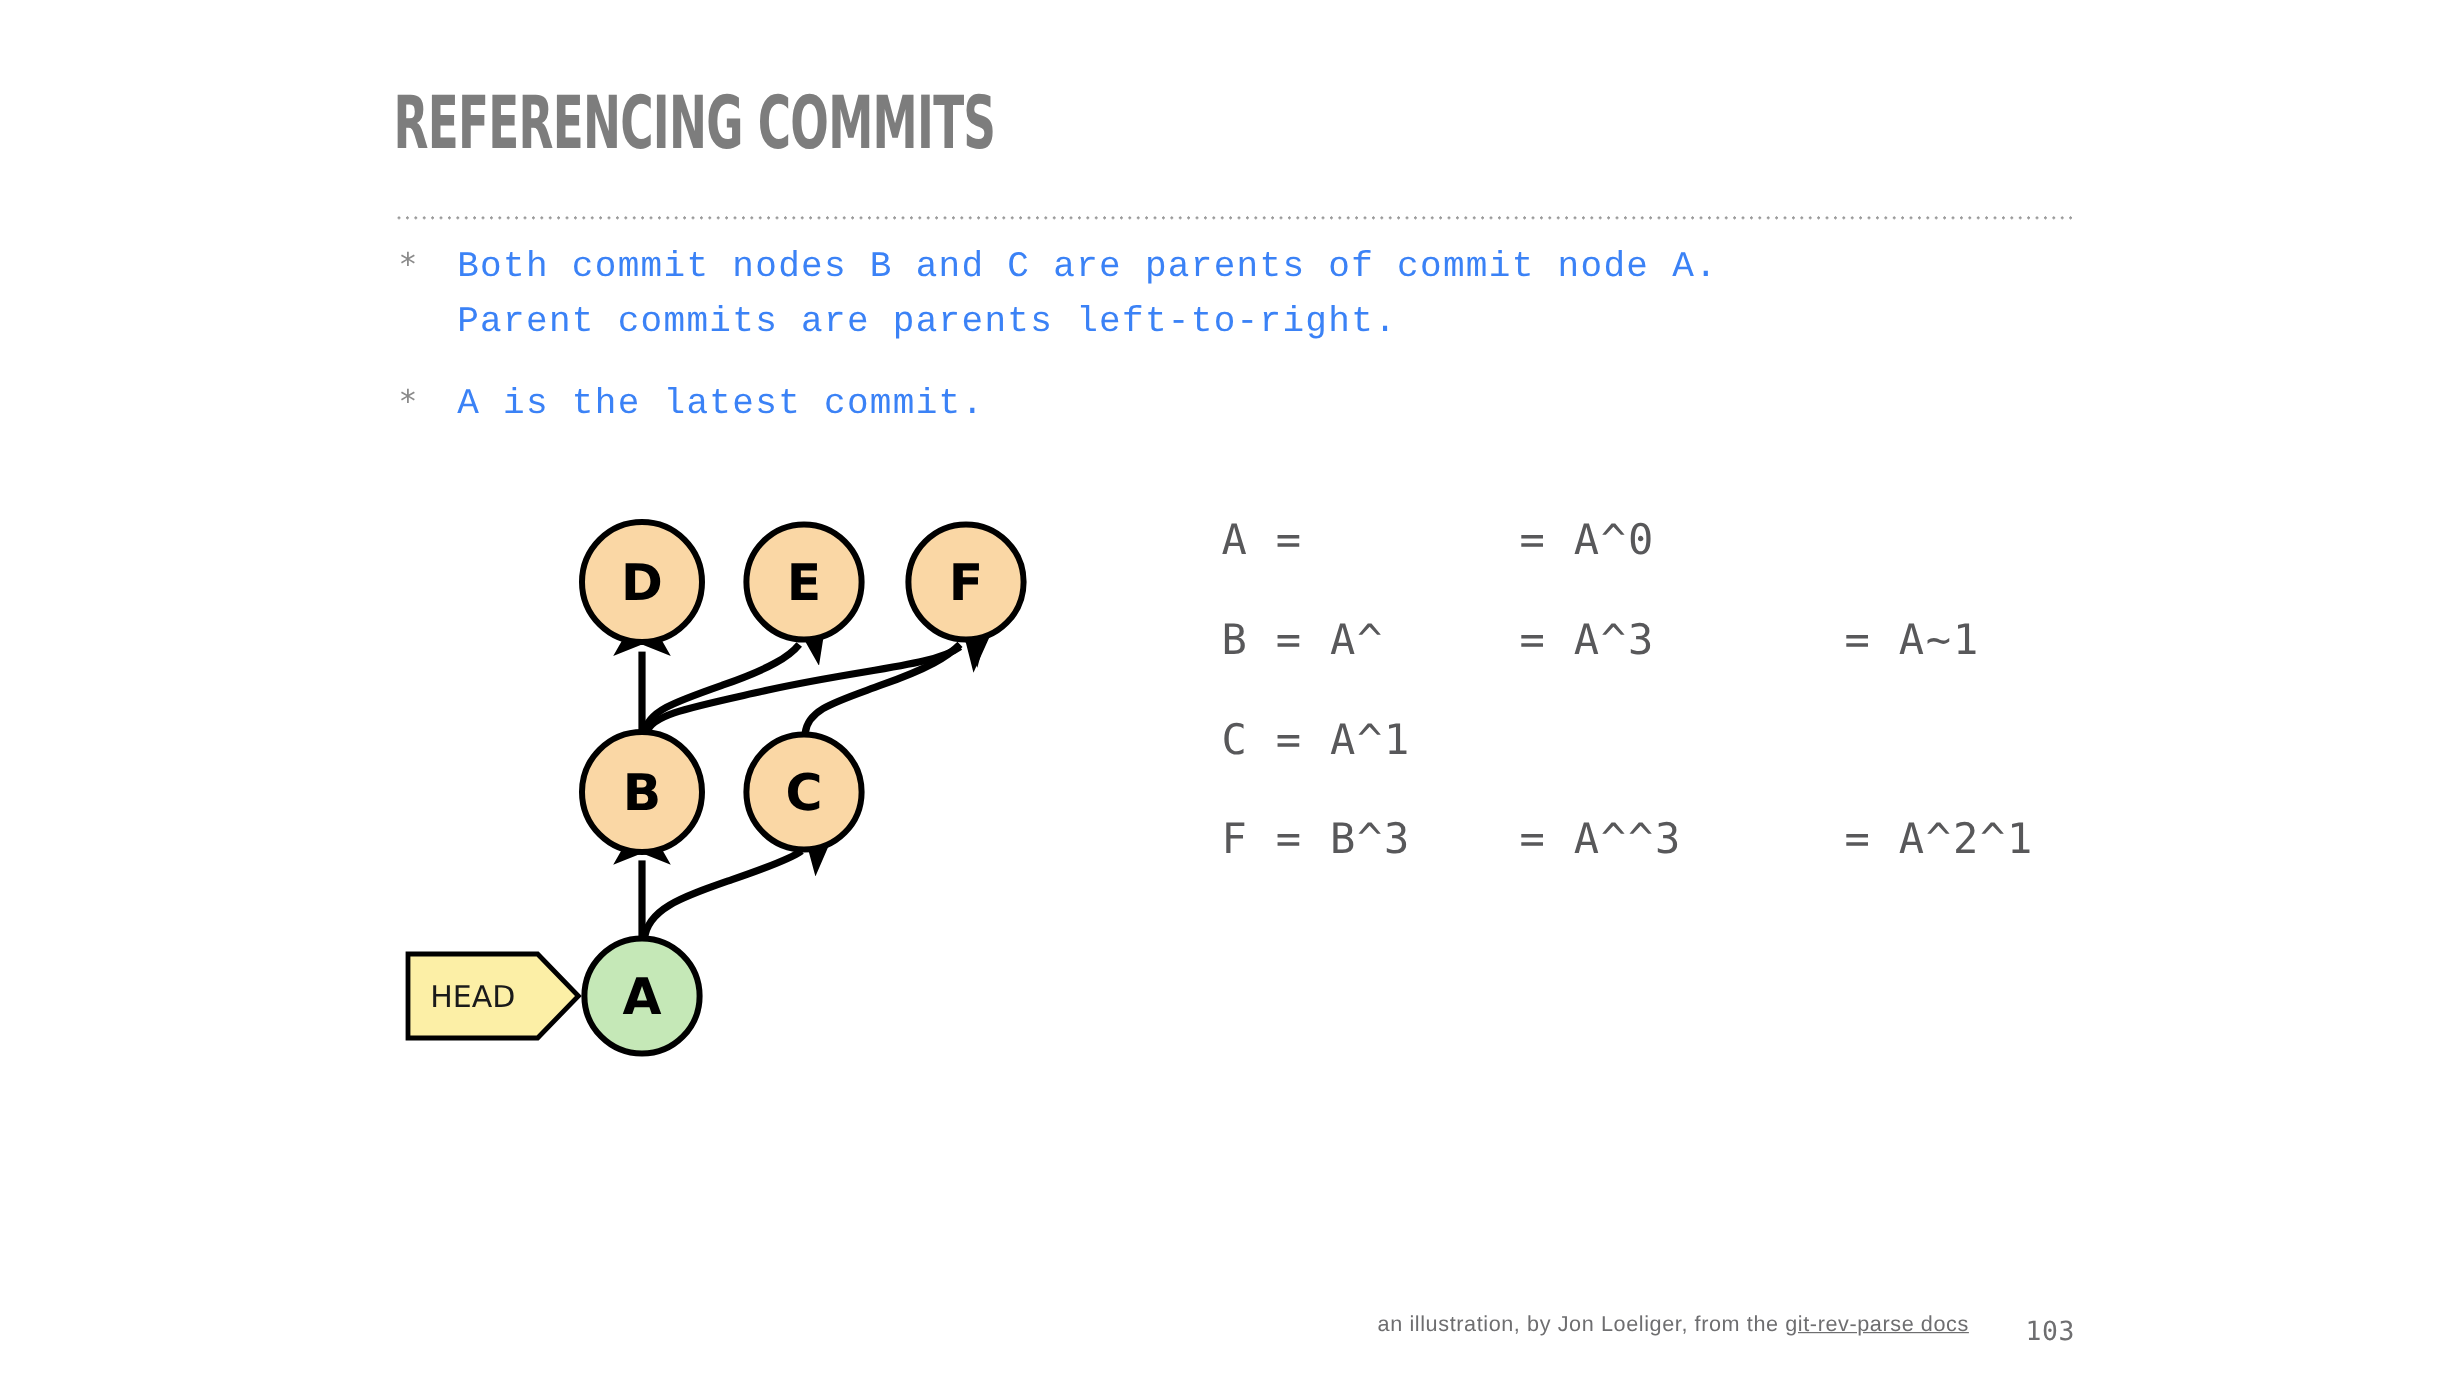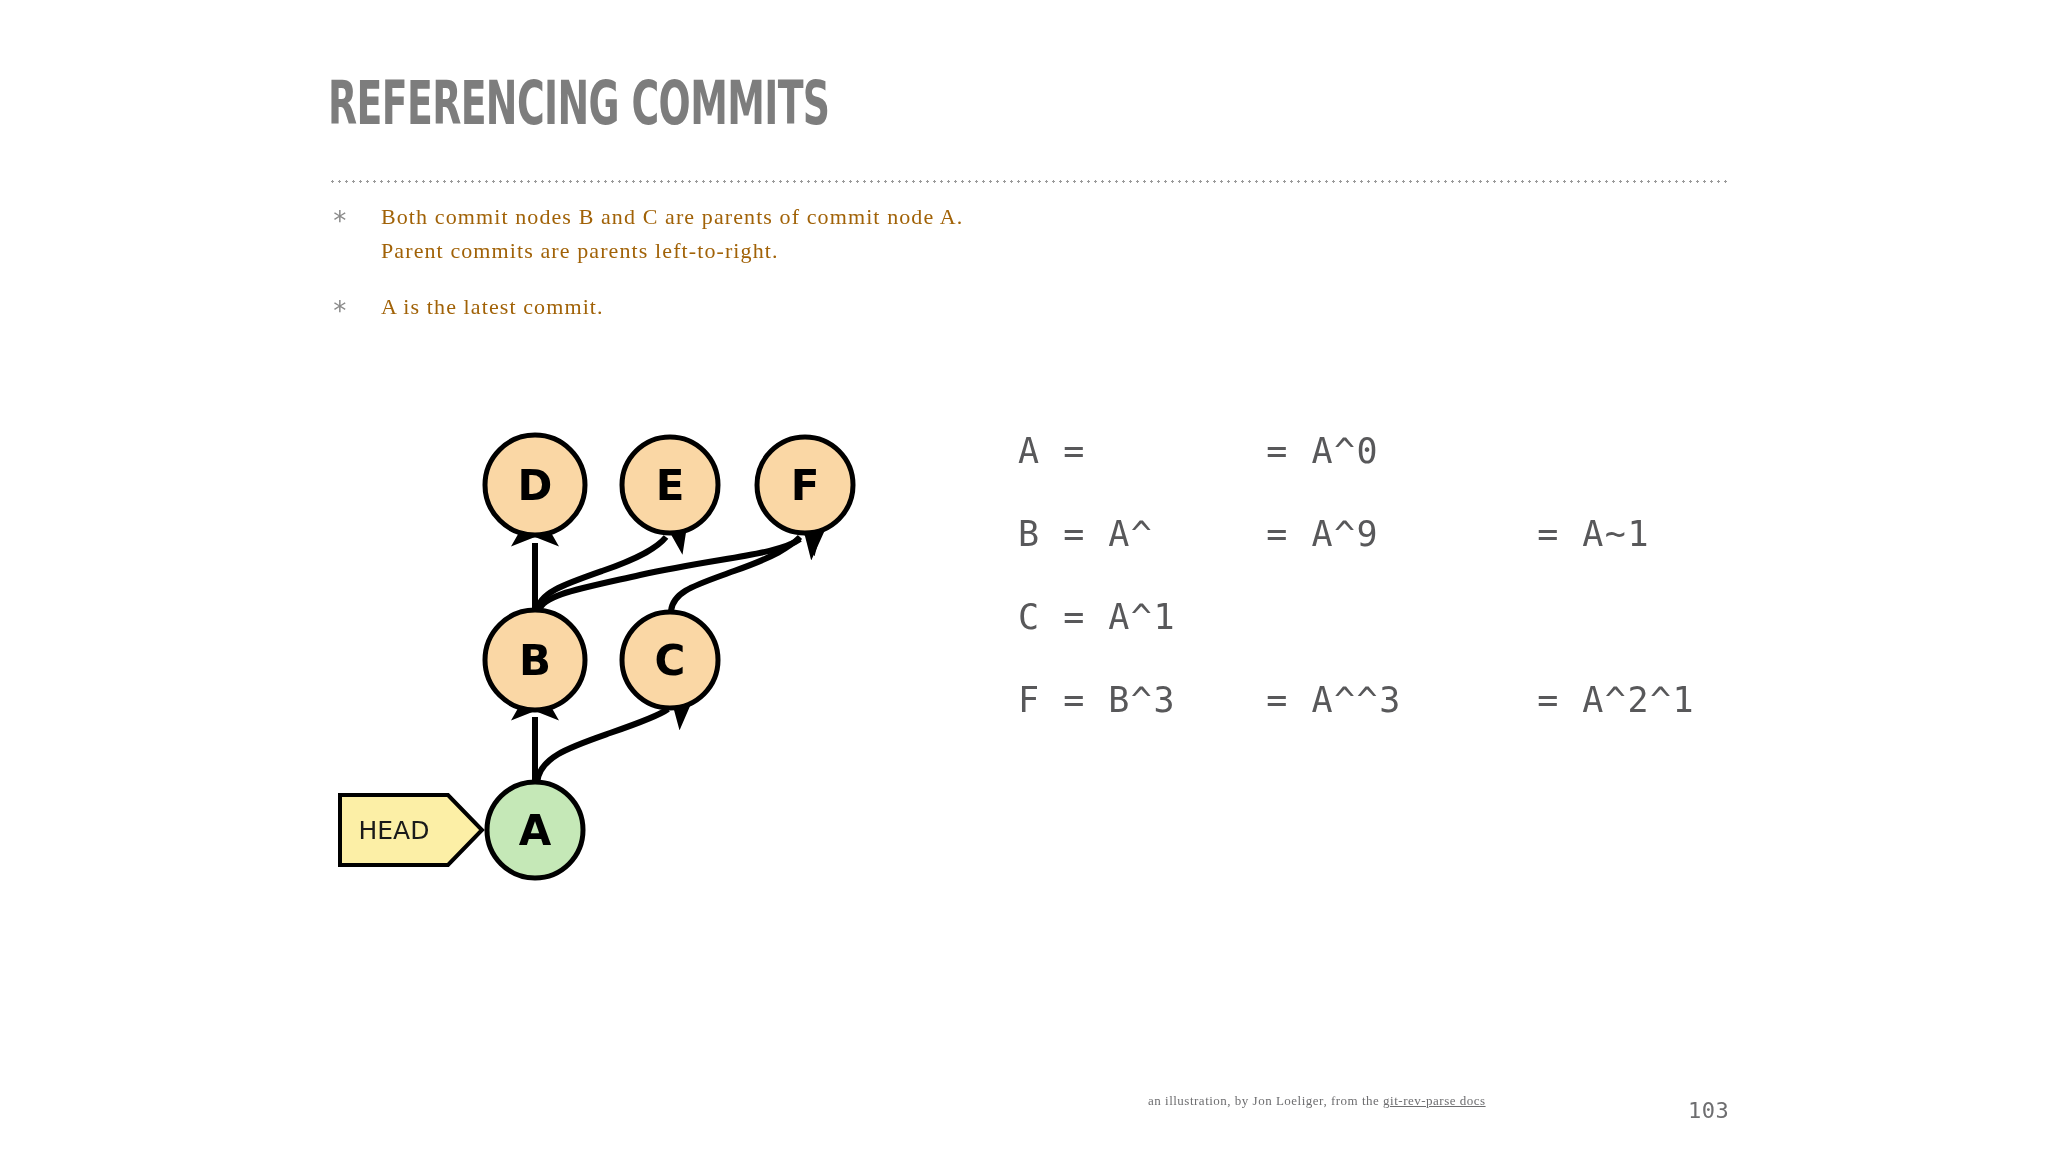--- a/index.html
+++ b/index.html
@@ -69,24 +69,24 @@
     position: absolute;
     left: 3px;
     top: 8px;
     font-family: "DejaVu Sans Mono", monospace;
     font-size: 26px;
     color: #8a8a8a;
     line-height: 1;
   }
 
   .bullet-line {
-    font-family: Liberation Serif, serif;
-    font-size: 22px;
+    font-family: Liberation Mono, monospace;
+    font-size: 30px;
     line-height: 1.54;
-    color: #a16207;
+    color: #3b82f6;
     letter-spacing: 1.1px;
     white-space: pre;
   }
 
   
   .diagram {
     position: absolute;
     left: 330px;
     top: 395px;
     width: 640px;
@@ -124,22 +124,22 @@
     letter-spacing: 1.5px;
     white-space: pre;
     height: 83px;
   }
 
   
   .footer {
     position: absolute;
     left: 1148px;
     top: 1093px;
-    font-family: Liberation Serif, serif;
-    font-size: 13px;
+    font-family: Liberation Sans, sans-serif;
+    font-size: 18px;
     color: #6e6e70;
     letter-spacing: 0.5px;
     white-space: pre;
   }
   .footer .link {
     text-decoration: underline;
     color: #6e6e70;
   }
 
   .page-number {
@@ -240,21 +240,21 @@
 
       <g>
         <circle cx="205" cy="435" r="48" fill="#c5e8b7" stroke="#000000" stroke-width="5"></circle>
         <text class="node-label" x="205" y="450" text-anchor="middle">A</text>
       </g>
     </svg>
   </div>
 
   <div class="equations">
     <div class="eq-row">A =        = A^0</div>
-    <div class="eq-row">B = A^     = A^9       = A~1</div>
+    <div class="eq-row">B = A^     = A^3       = A~1</div>
     <div class="eq-row">C = A^1</div>
     <div class="eq-row">F = B^3    = A^^3      = A^2^1</div>
   </div>
 
   <div class="footer"><span>an illustration, by Jon Loeliger, from the </span><span class="link">git-rev-parse docs</span></div>
 
   <div class="page-number">103</div>
 
 </div>
 

